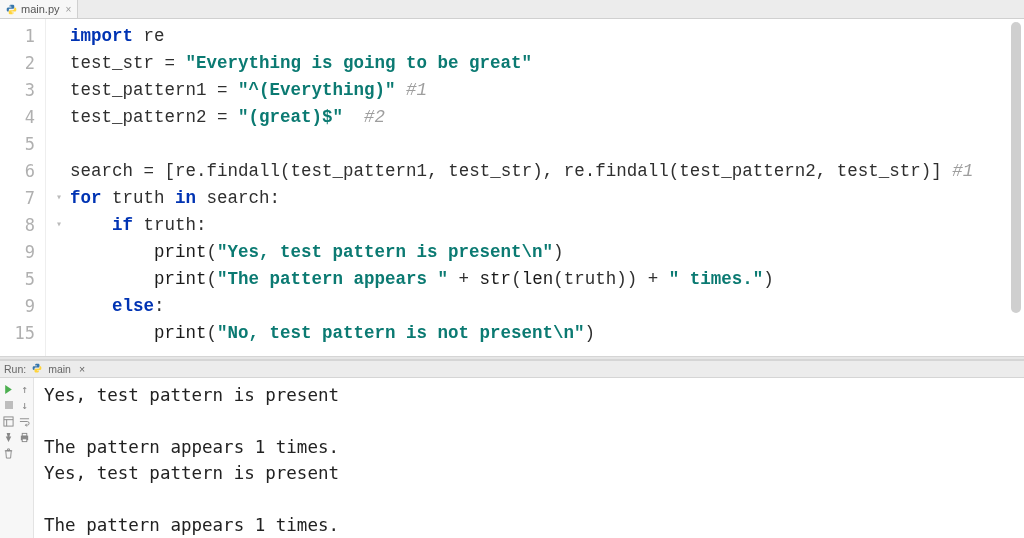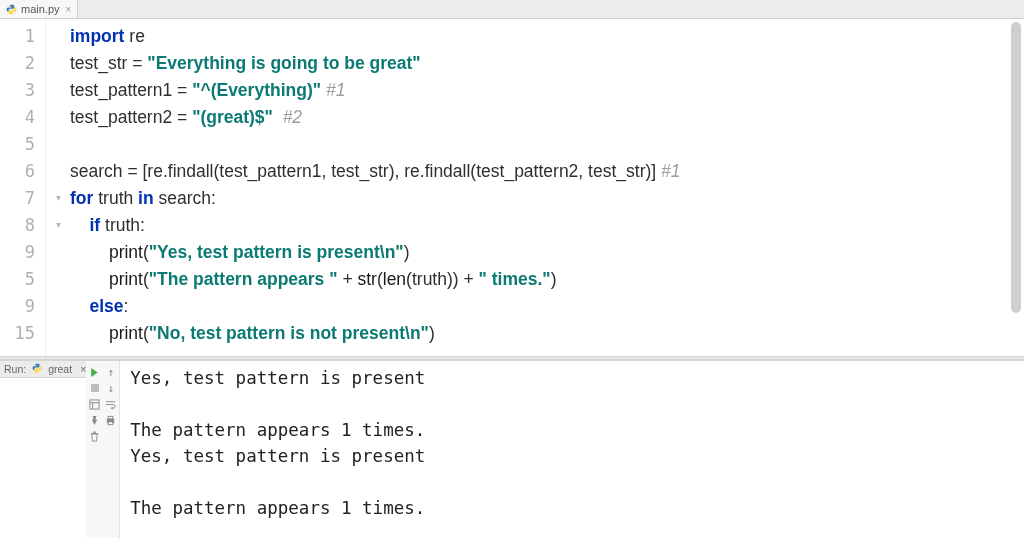--- a/index.html
+++ b/index.html
@@ -64,21 +64,21 @@
     line-height: 27px;
     font-family: "Menlo","Consolas",monospace;
   }
   .gutter .ln { padding-right: 10px; display:block; height:27px;}
   .code {
     flex: 1;
     padding: 4px 0 0 24px;
     font-size: 17.5px;
     line-height: 27px;
     white-space: pre;
-    font-family: Liberation Sans, sans-serif;
+    font-family: Liberation Mono, monospace;
     position: relative;
   }
   .code .row { height: 27px; display:block; position:relative;}
   .fold-marker {
     position:absolute;
     left:-14px;
     top:8px;
     width:10px;height:10px;
     color:#bbb;
     font-size:10px;
@@ -108,21 +108,21 @@
     height: 4px;
     background: #e6e6e6;
     border-top:1px solid #d5d5d5;
     border-bottom:1px solid #d5d5d5;
     cursor: row-resize;
   }
   
   .run-panel {
     height: 178px;
     display: flex;
-    flex-direction: row;
+    flex-direction: column;
     background: #fff;
     border-top: 1px solid #d5d5d5;
   }
   .run-header {
     height: 17px;
     background: #ececec;
     border-bottom:1px solid #d5d5d5;
     display:flex;
     align-items:center;
     font-family: -apple-system,"Segoe UI",sans-serif;
@@ -208,21 +208,21 @@
 
   <div class="run-panel">
     <div class="run-header">
       <span>Run:</span>
       <span class="py-icon">
         <svg width="10" height="10" viewBox="0 0 16 16">
           <path fill="#3776AB" d="M8 1c-2 0-3 .5-3 2v1h3v1H3c-1.5 0-2 1-2 3s.5 3 2 3h1v-2c0-1.5 1-2 2-2h4c1 0 2-.8 2-2V3c0-1.5-1-2-3-2H8z"></path>
           <path fill="#FFD43B" d="M8 15c2 0 3-.5 3-2v-1H8v-1h5c1.5 0 2-1 2-3s-.5-3-2-3h-1v2c0 1.5-1 2-2 2H6c-1 0-2 .8-2 2v2c0 1.5 1 2 3 2h1z"></path>
         </svg>
       </span>
-      <span>great</span>
+      <span>main</span>
       <span class="close-x" style="margin-left:2px;">×</span>
     </div>
     <div class="run-body">
       <div class="run-toolbar">
         <div class="tool-row">
           <div class="tool-btn">
             <svg width="11" height="11" viewBox="0 0 10 10">
                 <path fill="#4caf50" d="M2 1 L8 5 L2 9 Z"></path>
               </svg>
           </div>

